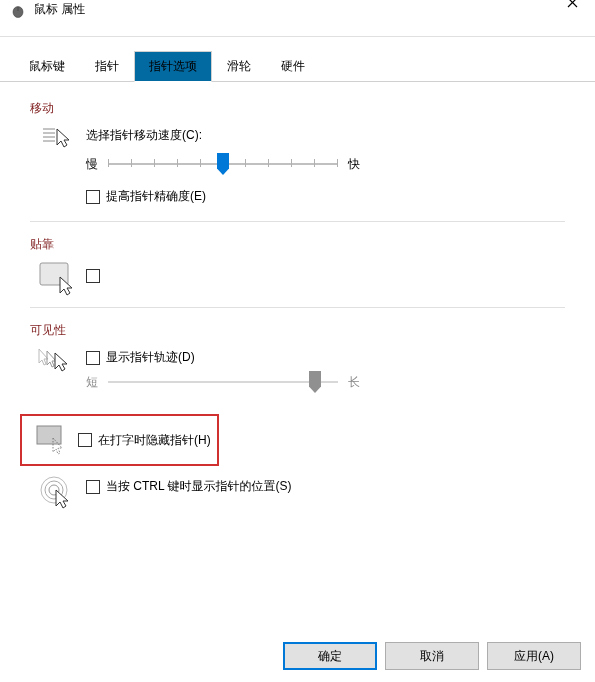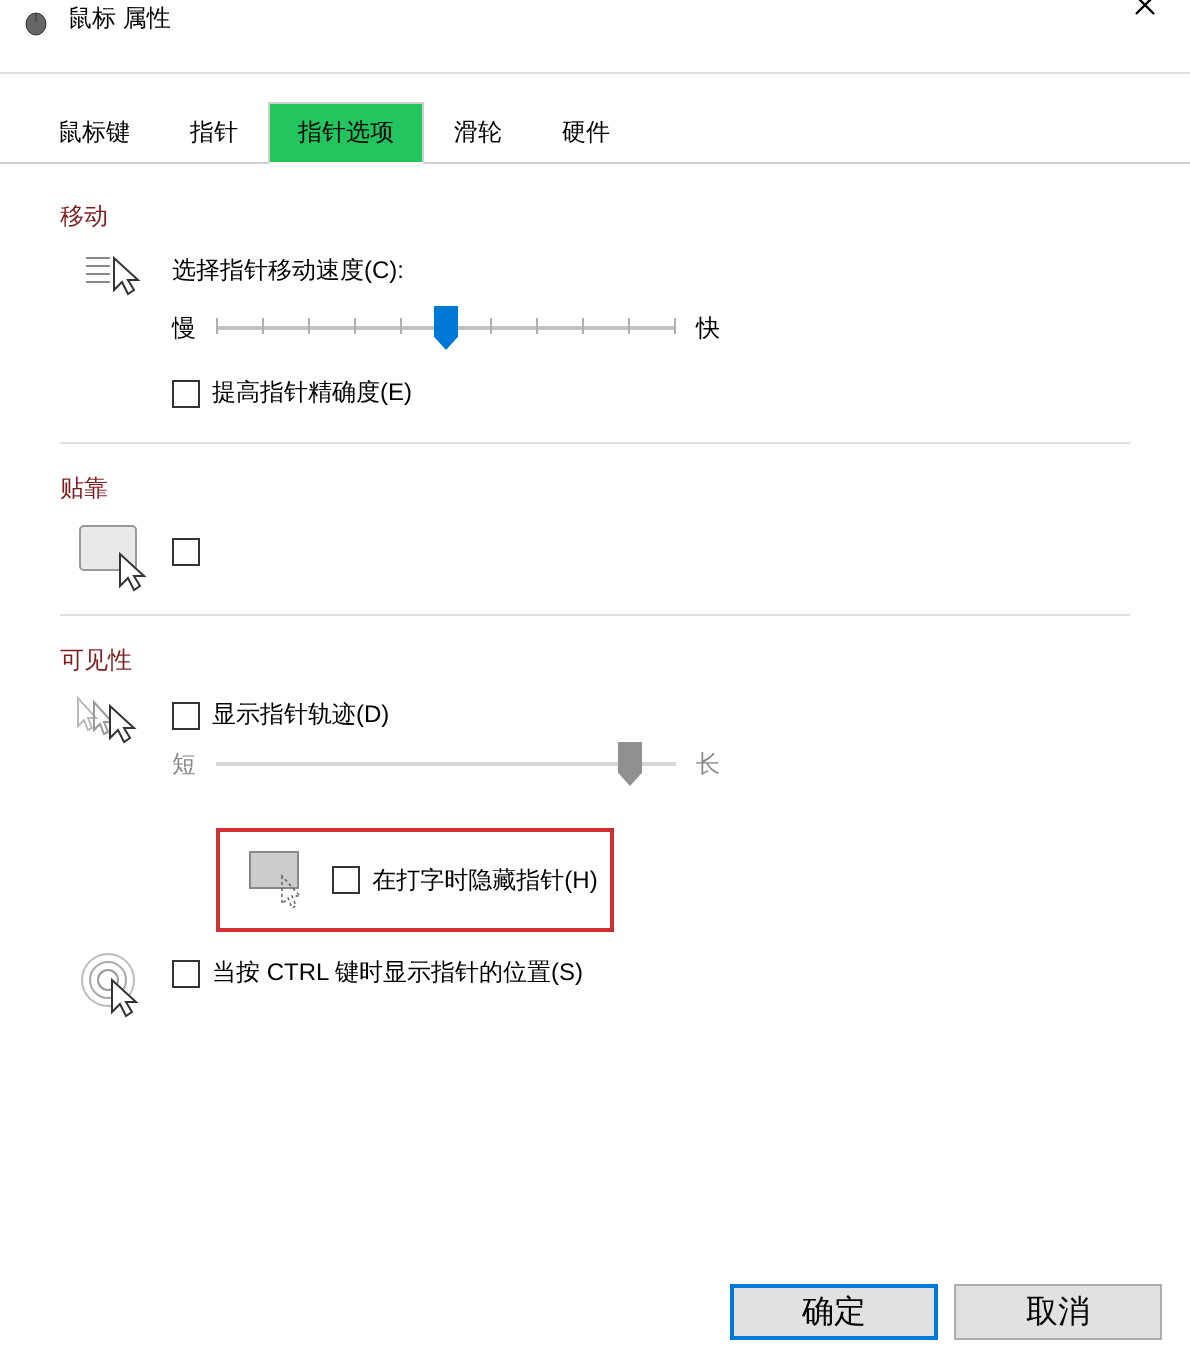--- a/index.html
+++ b/index.html
@@ -48,40 +48,39 @@
       padding: 6px 14px;
       border: 1px solid transparent;
       border-bottom: none;
       background: transparent;
       font-size: 12px;
       color: #000;
       position: relative;
     }
     .tab.active {
       border-color: #d0d0d0;
-      background: #22c55e;
+      background: #0369a1;
       border-bottom: 1px solid #fff;
       margin-bottom: -1px;
       z-index: 1;
     }
     .content {
       padding: 18px 30px 10px 30px;
     }
     .group-label {
       font-size: 12px;
       color: #7f1d1d;
       margin-bottom: 8px;
       margin-top: 14px;
     }
     .group-label:first-child { margin-top: 0; }
     .row {
       display: flex;
       align-items: flex-start;
       margin-bottom: 8px;
-      justify-content: center;
     }
     .iconcell {
       width: 56px;
       display: flex;
       align-items: center;
       justify-content: center;
       flex-shrink: 0;
     }
     .fields {
       flex: 1;
@@ -163,25 +162,25 @@
       align-items: center;
     }
     .buttons {
       position: absolute;
       bottom: 12px;
       right: 14px;
       display: flex;
       gap: 8px;
     }
     .btn {
-      width: 104px;
+      width: 94px;
       height: 28px;
       border: 1px solid #adadad;
       background: #e1e1e1;
-      font-size: 16px;
+      font-size: 12px;
       display: flex;
       align-items: center;
       justify-content: center;
     }
     .btn.primary {
       border: 2px solid #0078d7;
     }
     .separator {
       height: 1px;
       background: #e0e0e0;
@@ -336,13 +335,14 @@
         <span>当按 CTRL 键时显示指针的位置(S)</span>
       </div>
     </div>
   </div>
 
 </div>
 
 <div class="buttons">
   <div class="btn primary">确定</div>
   <div class="btn">取消</div>
+  <div class="btn">应用(A)</div>
 </div>
 
 </body></html>

